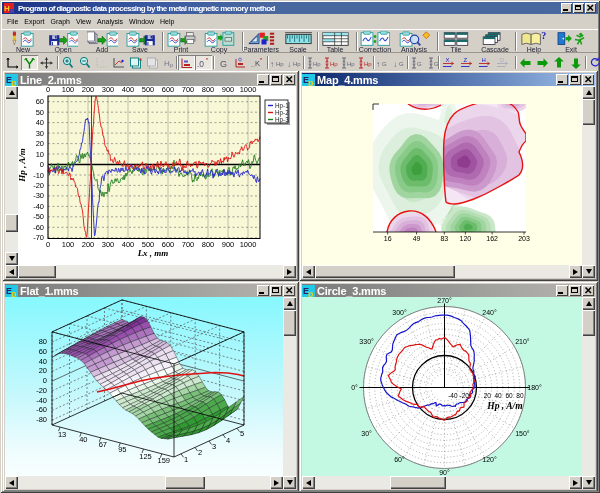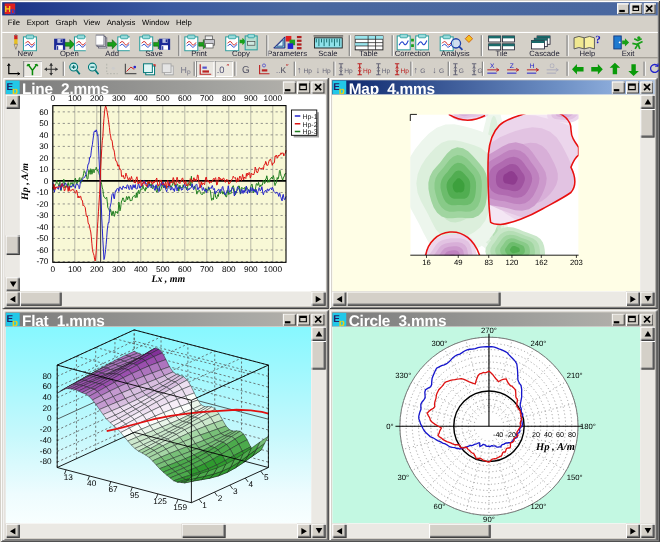--- a/index.html
+++ b/index.html
@@ -18,40 +18,41 @@
 .tlb { font-size:7px; color:#223; line-height:7px; }
 .tsep { position:absolute; top:2px; width:2px; height:19px; border-left:1px solid #808080; border-right:1px solid #fff; }
 .tb2 { position:absolute; left:2px; top:52px; right:2px; height:18px; border-top:1px solid #9a968e; }
 .sbtn { position:absolute; top:2px; width:17px; height:15px; display:flex; align-items:center; justify-content:center; }
 .sbp { background:#e9e6e0; box-shadow: inset 1px 1px 0 #808080, inset -1px -1px 0 #fff; }
 .tsep2 { position:absolute; top:3px; width:2px; height:13px; border-left:1px solid #808080; border-right:1px solid #fff; }
 .mdi { position:absolute; left:2px; top:70px; right:2px; bottom:2px; background:#9a968e; overflow:hidden; }
 .cwin { position:absolute; background:#d4d0c8; box-shadow: inset 1px 1px 0 #d4d0c8, inset -1px -1px 0 #404040, inset 2px 2px 0 #fff, inset -2px -2px 0 #808080; padding:3px; }
 .ctitle { height:13px; position:relative; display:flex; align-items:center; overflow:hidden; }
 .cicon { width:13px; height:13px; flex:none; }
-.cttxt { color:#fff; font-weight:bold; font-size:14px; margin-left:2px; white-space:nowrap; letter-spacing:-0.2px; }
+.cttxt { color:#fff; font-weight:bold; font-size:11px; margin-left:2px; white-space:nowrap; letter-spacing:-0.2px; }
 .cbtns { position:absolute; right:1px; top:1px; display:flex; gap:1px; }
 .cb { width:12px; height:11px; background:#d4d0c8; box-shadow: inset 1px 1px 0 #fff, inset -1px -1px 0 #404040; font-size:10px; line-height:10px; text-align:center; font-weight:bold; color:#000; position:relative; }
 .mingl { position:absolute; left:2px; bottom:2px; width:5px; height:2px; background:#000; }
 .maxgl { position:absolute; left:2px; top:2px; width:7px; height:6px; border:1px solid #000; border-top-width:2px; }
 .cbody { position:absolute; left:3px; top:16px; right:3px; bottom:3px; background:#fff; }
 .sbv { position:absolute; width:13px; background:#ebe9e4; }
 .sbh { position:absolute; height:13px; background:#ebe9e4; }
 .sbb, .sbbh { position:absolute; width:13px; height:13px; background:#d4d0c8; box-shadow: inset 1px 1px 0 #fff, inset -1px -1px 0 #404040, inset -2px -2px 0 #808080; display:flex;align-items:center;justify-content:center; }
 .sth { position:absolute; left:0; width:13px; background:#d4d0c8; box-shadow: inset 1px 1px 0 #fff, inset -1px -1px 0 #404040, inset -2px -2px 0 #808080; }
 .sthh { position:absolute; top:0; height:13px; background:#d4d0c8; box-shadow: inset 1px 1px 0 #fff, inset -1px -1px 0 #404040, inset -2px -2px 0 #808080; }
 .ag { width:0; height:0; border-style:solid; }
 </style></head>
 <body>
 <div class="mtitle">
 <svg width="10" height="10" style="margin-left:2px;flex:none">
       <rect width="10" height="10" fill="#e02020"></rect>
       <text x="0" y="8" font-size="8" font-weight="bold" fill="#f0d020" font-family="Liberation Sans,sans-serif">H</text>
       <text x="5" y="10" font-size="8" font-weight="bold" fill="#2040d0" font-family="Liberation Sans,sans-serif">p</text>
     </svg>
+<span class="mttxt">Program of diagnostic data processing by the metal magnetic memory method</span>
 <div class="mbtns">
       <div class="mb">
         <div style="position:absolute;left:2px;bottom:2px;width:5px;height:2px;background:#000"></div>
       </div>
       <div class="mb">
         <div style="position:absolute;left:2px;top:2px;width:6px;height:5px;border:1px solid #000;border-top-width:2px"></div>
       </div>
       <div class="mb">
         <svg width="9" height="8" style="display:block;margin:1px auto 0">
           <path d="M1.5,1 L7,6.5 M7,1 L1.5,6.5" stroke="#000" stroke-width="1.5"></path>

